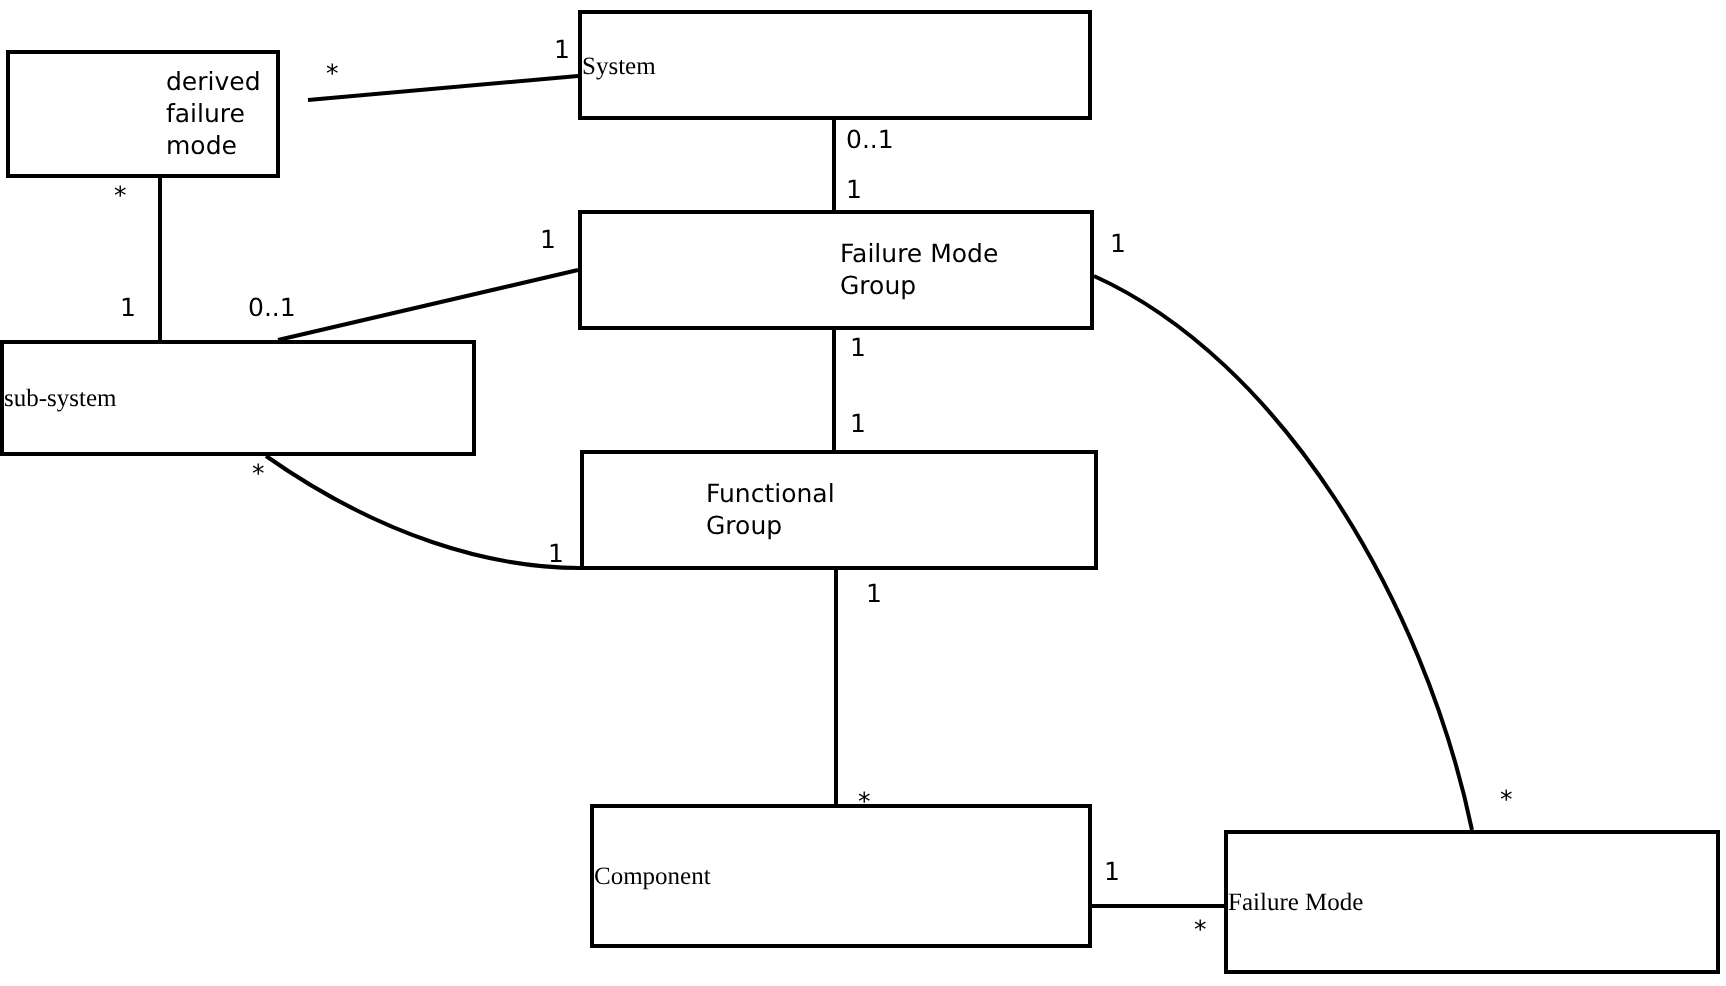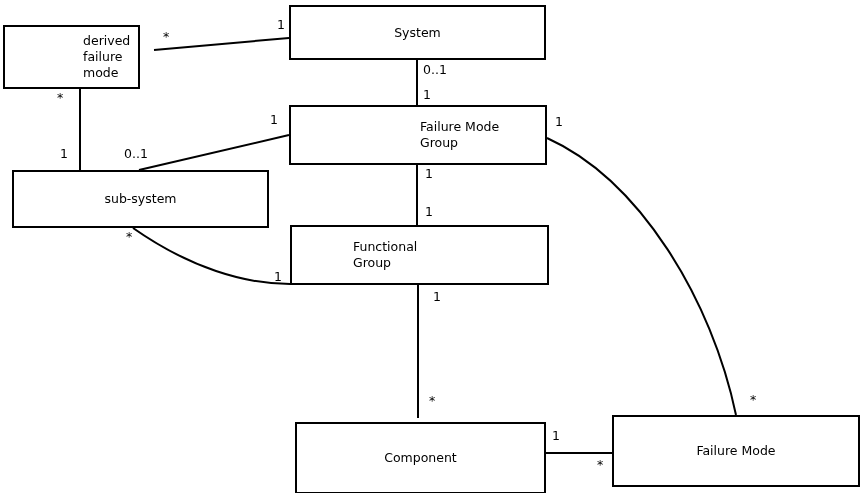--- a/index.html
+++ b/index.html
@@ -30,22 +30,22 @@
     border: 2px solid #000000;
     background: #ffffff;
     color: #000000;
     font-size: 12.5px;
     line-height: 16px;
     display: flex;
     align-items: center;
     white-space: pre-line;
   }
   .node.center-text {
-    justify-content: center;
     text-align: center;
+    font-family: Liberation Serif, serif;
   }
   .node.offset-text {
     justify-content: flex-start;
     text-align: left;
   }
   .node .node-label {
     display: block;
   }
   .mult {
     position: absolute;
@@ -69,24 +69,24 @@
       <path d="M 133 228 C 190 268 245 284 290 284" fill="none" stroke="#000000" stroke-width="2" stroke-linecap="butt"></path>
       <path d="M 418 285 L 418 418" fill="none" stroke="#000000" stroke-width="2" stroke-linecap="butt"></path>
       <path d="M 546 453 L 612 453" fill="none" stroke="#000000" stroke-width="2" stroke-linecap="butt"></path>
     </svg>
 <div class="node offset-text" style="left: 3px; top: 25px; width: 137px; height: 64px; padding-left: 78px;"><span class="node-label">derived
 failure
 mode</span></div>
     <div class="node center-text" style="left: 289px; top: 5px; width: 257px; height: 55px;"><span class="node-label">System</span></div>
     <div class="node offset-text" style="left: 289px; top: 105px; width: 258px; height: 60px; padding-left: 129px;"><span class="node-label">Failure Mode
 Group</span></div>
-    <div class="node center-text" style="left: 12px; top: 170px; width: 257px; height: 58px;"><span class="node-label">sub-system</span></div>
+    <div class="node center-text" style="left: 0; top: 170px; width: 238px; height: 58px;"><span class="node-label">sub-system</span></div>
     <div class="node offset-text" style="left: 290px; top: 225px; width: 259px; height: 60px; padding-left: 61px;"><span class="node-label">Functional
 Group</span></div>
-    <div class="node center-text" style="left: 295px; top: 422px; width: 251px; height: 72px;"><span class="node-label">Component</span></div>
+    <div class="node center-text" style="left: 295px; top: 402px; width: 251px; height: 72px;"><span class="node-label">Component</span></div>
     <div class="node center-text" style="left: 612px; top: 415px; width: 248px; height: 72px;"><span class="node-label">Failure Mode</span></div>
     <span class="mult" style="left: 163px; top: 31px;">*</span>
     <span class="mult" style="left: 277px; top: 19px;">1</span>
     <span class="mult" style="left: 57px; top: 92px;">*</span>
     <span class="mult" style="left: 60px; top: 148px;">1</span>
     <span class="mult" style="left: 423px; top: 64px;">0..1</span>
     <span class="mult" style="left: 423px; top: 89px;">1</span>
     <span class="mult" style="left: 124px; top: 148px;">0..1</span>
     <span class="mult" style="left: 270px; top: 114px;">1</span>
     <span class="mult" style="left: 425px; top: 168px;">1</span>

